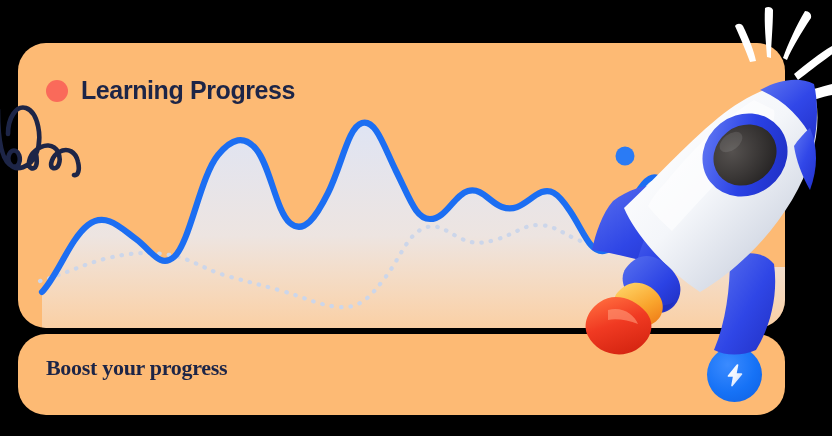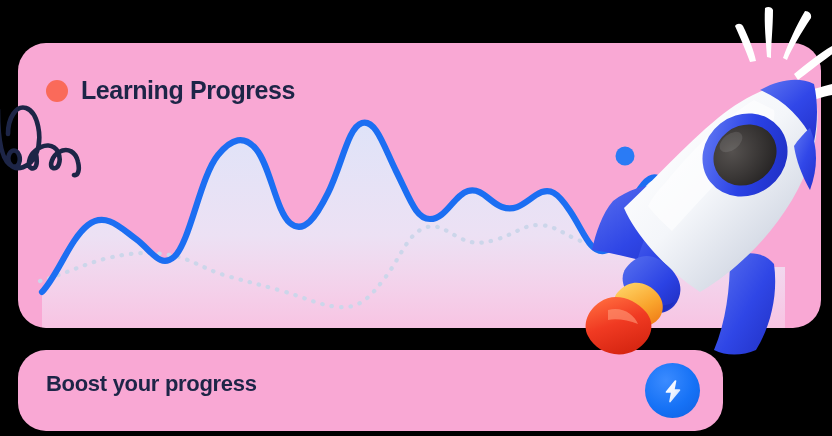--- a/index.html
+++ b/index.html
@@ -16,37 +16,37 @@
   #stage {
     position: relative;
     width: 832px;
     height: 436px;
     background: #000000;
   }
 
   
   .card {
     position: absolute;
-    background: #f9a8d4;
+    background: #fdba74;
     border-radius: 28px;
-    padding-left: 36px;
   }
   #progress-card {
     left: 18px;
     top: 43px;
     width: 767px;
     height: 285px;
     overflow: hidden;
   }
   #boost-card {
     left: 18px;
-    top: 350px;
-    width: 669px;
+    top: 334px;
+    width: 767px;
     height: 81px;
     overflow: visible;
+    font-family: Liberation Serif, serif;
   }
 
   
   #card-header {
     position: absolute;
     left: 28px;
     top: 33px;
     display: flex;
     align-items: center;
     gap: 13px;

